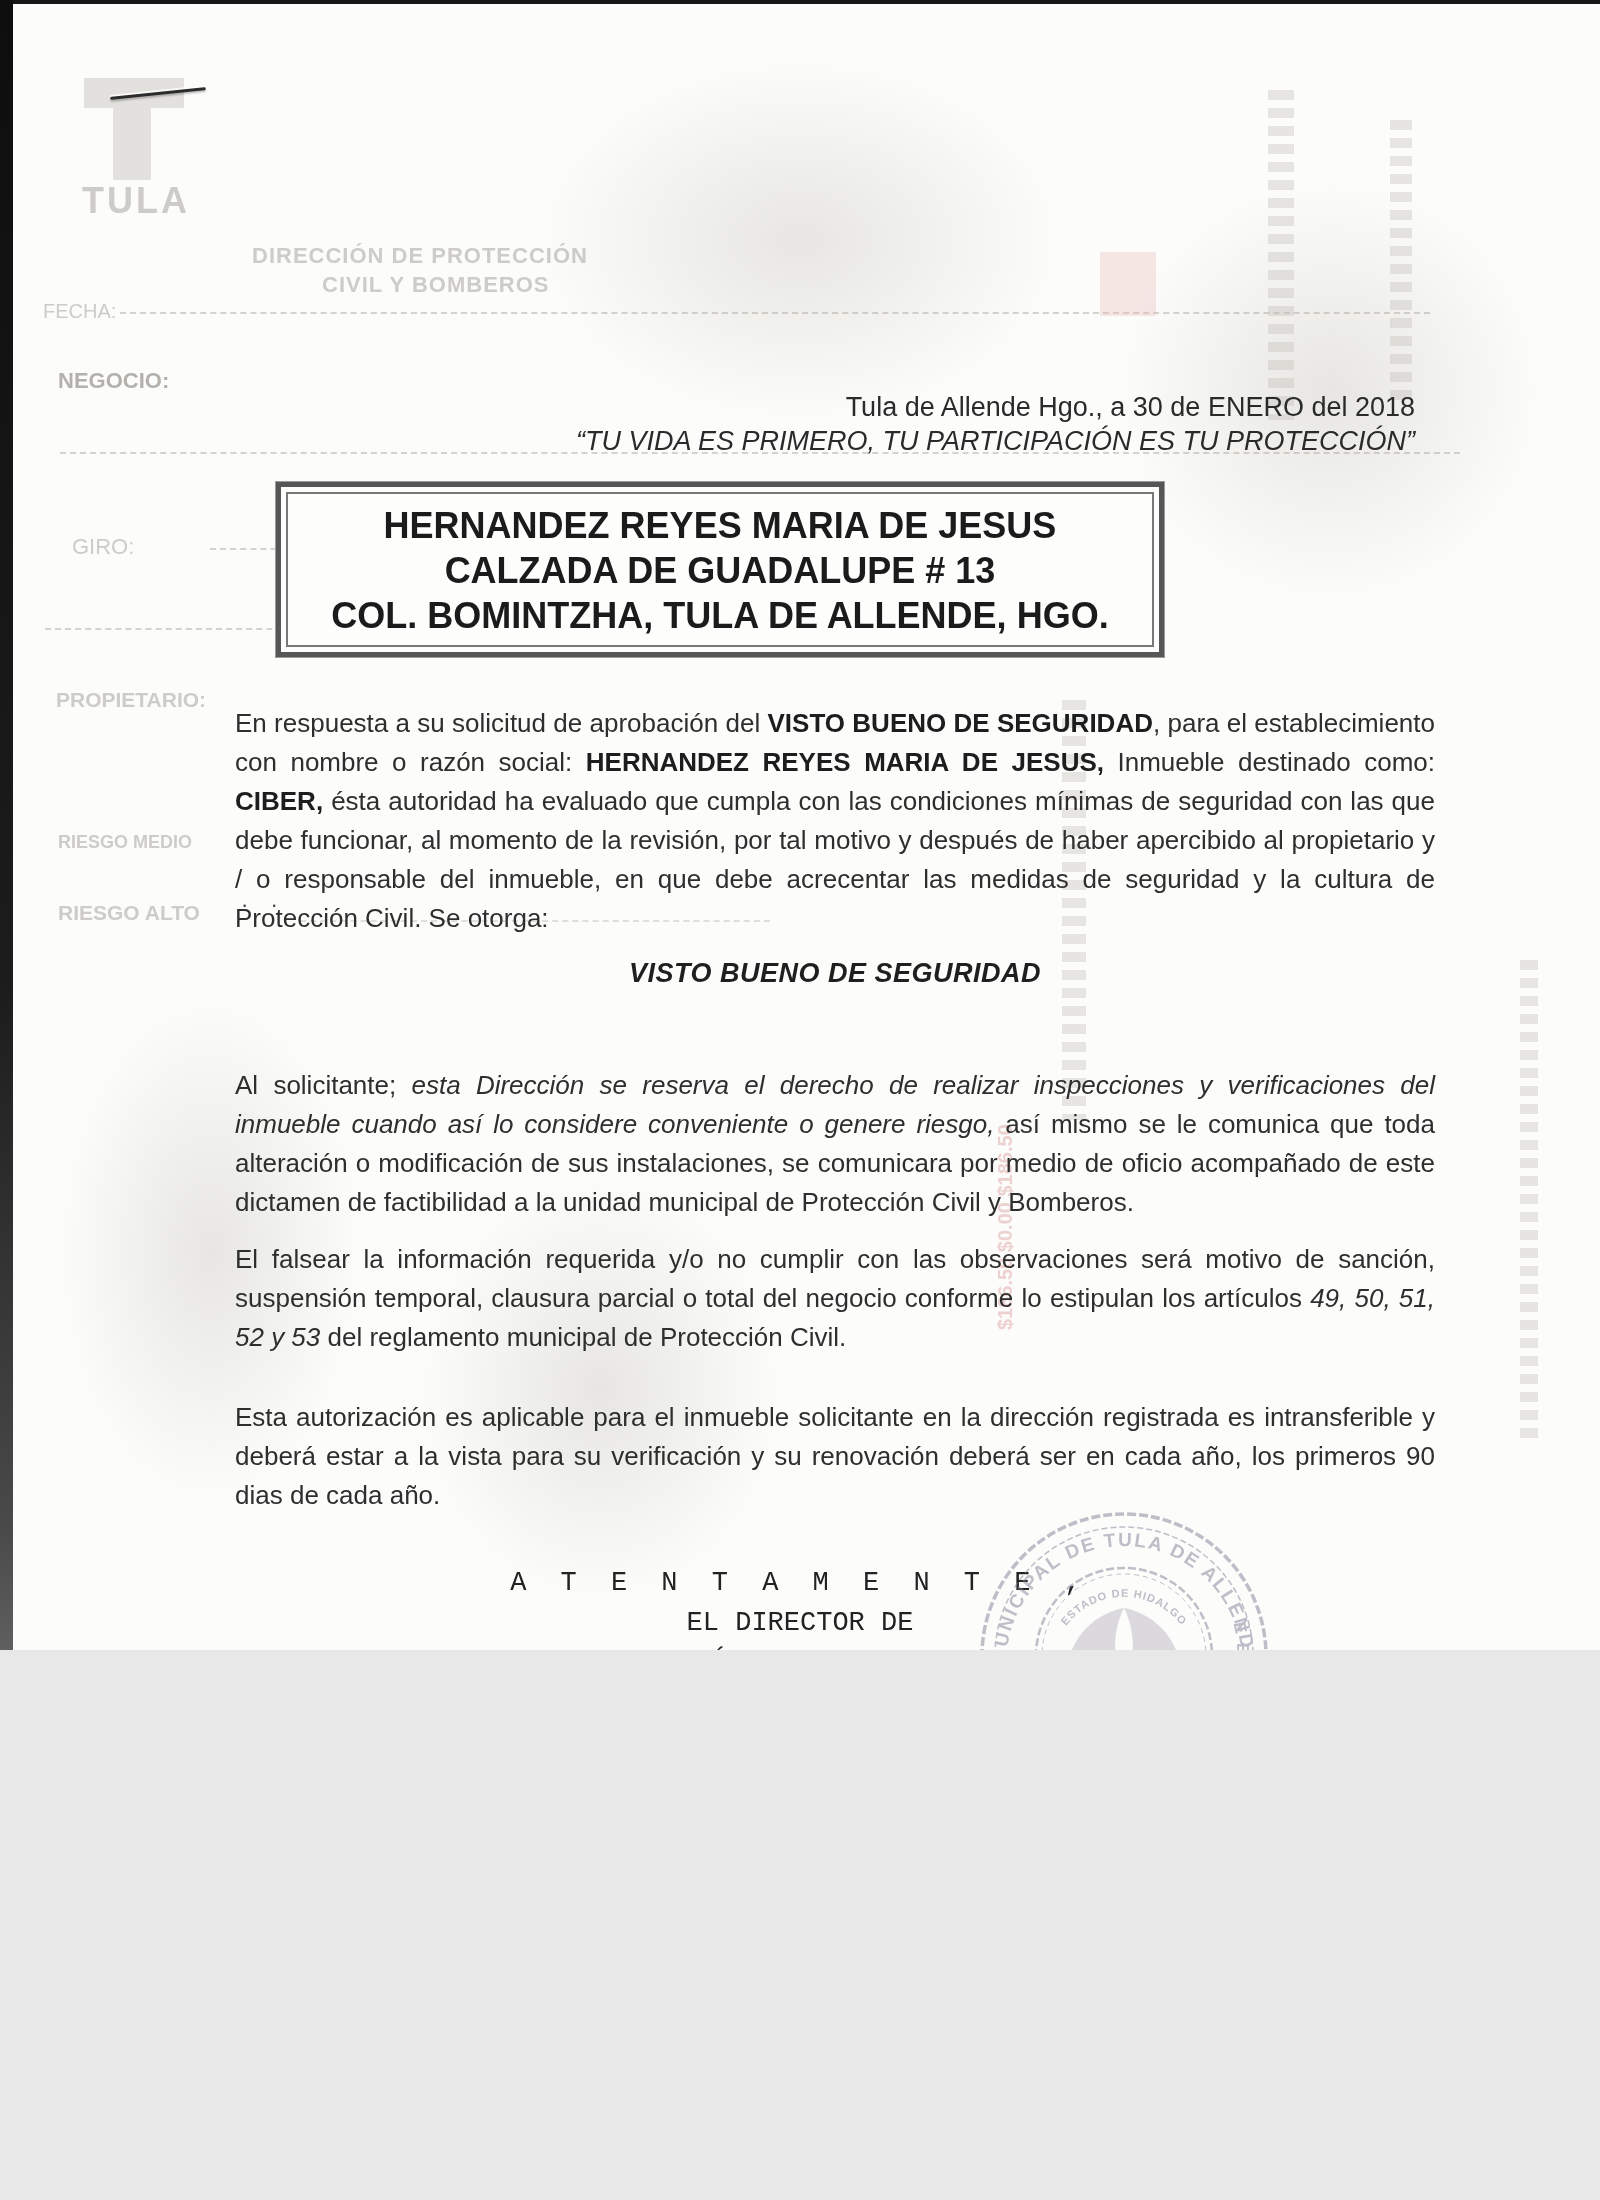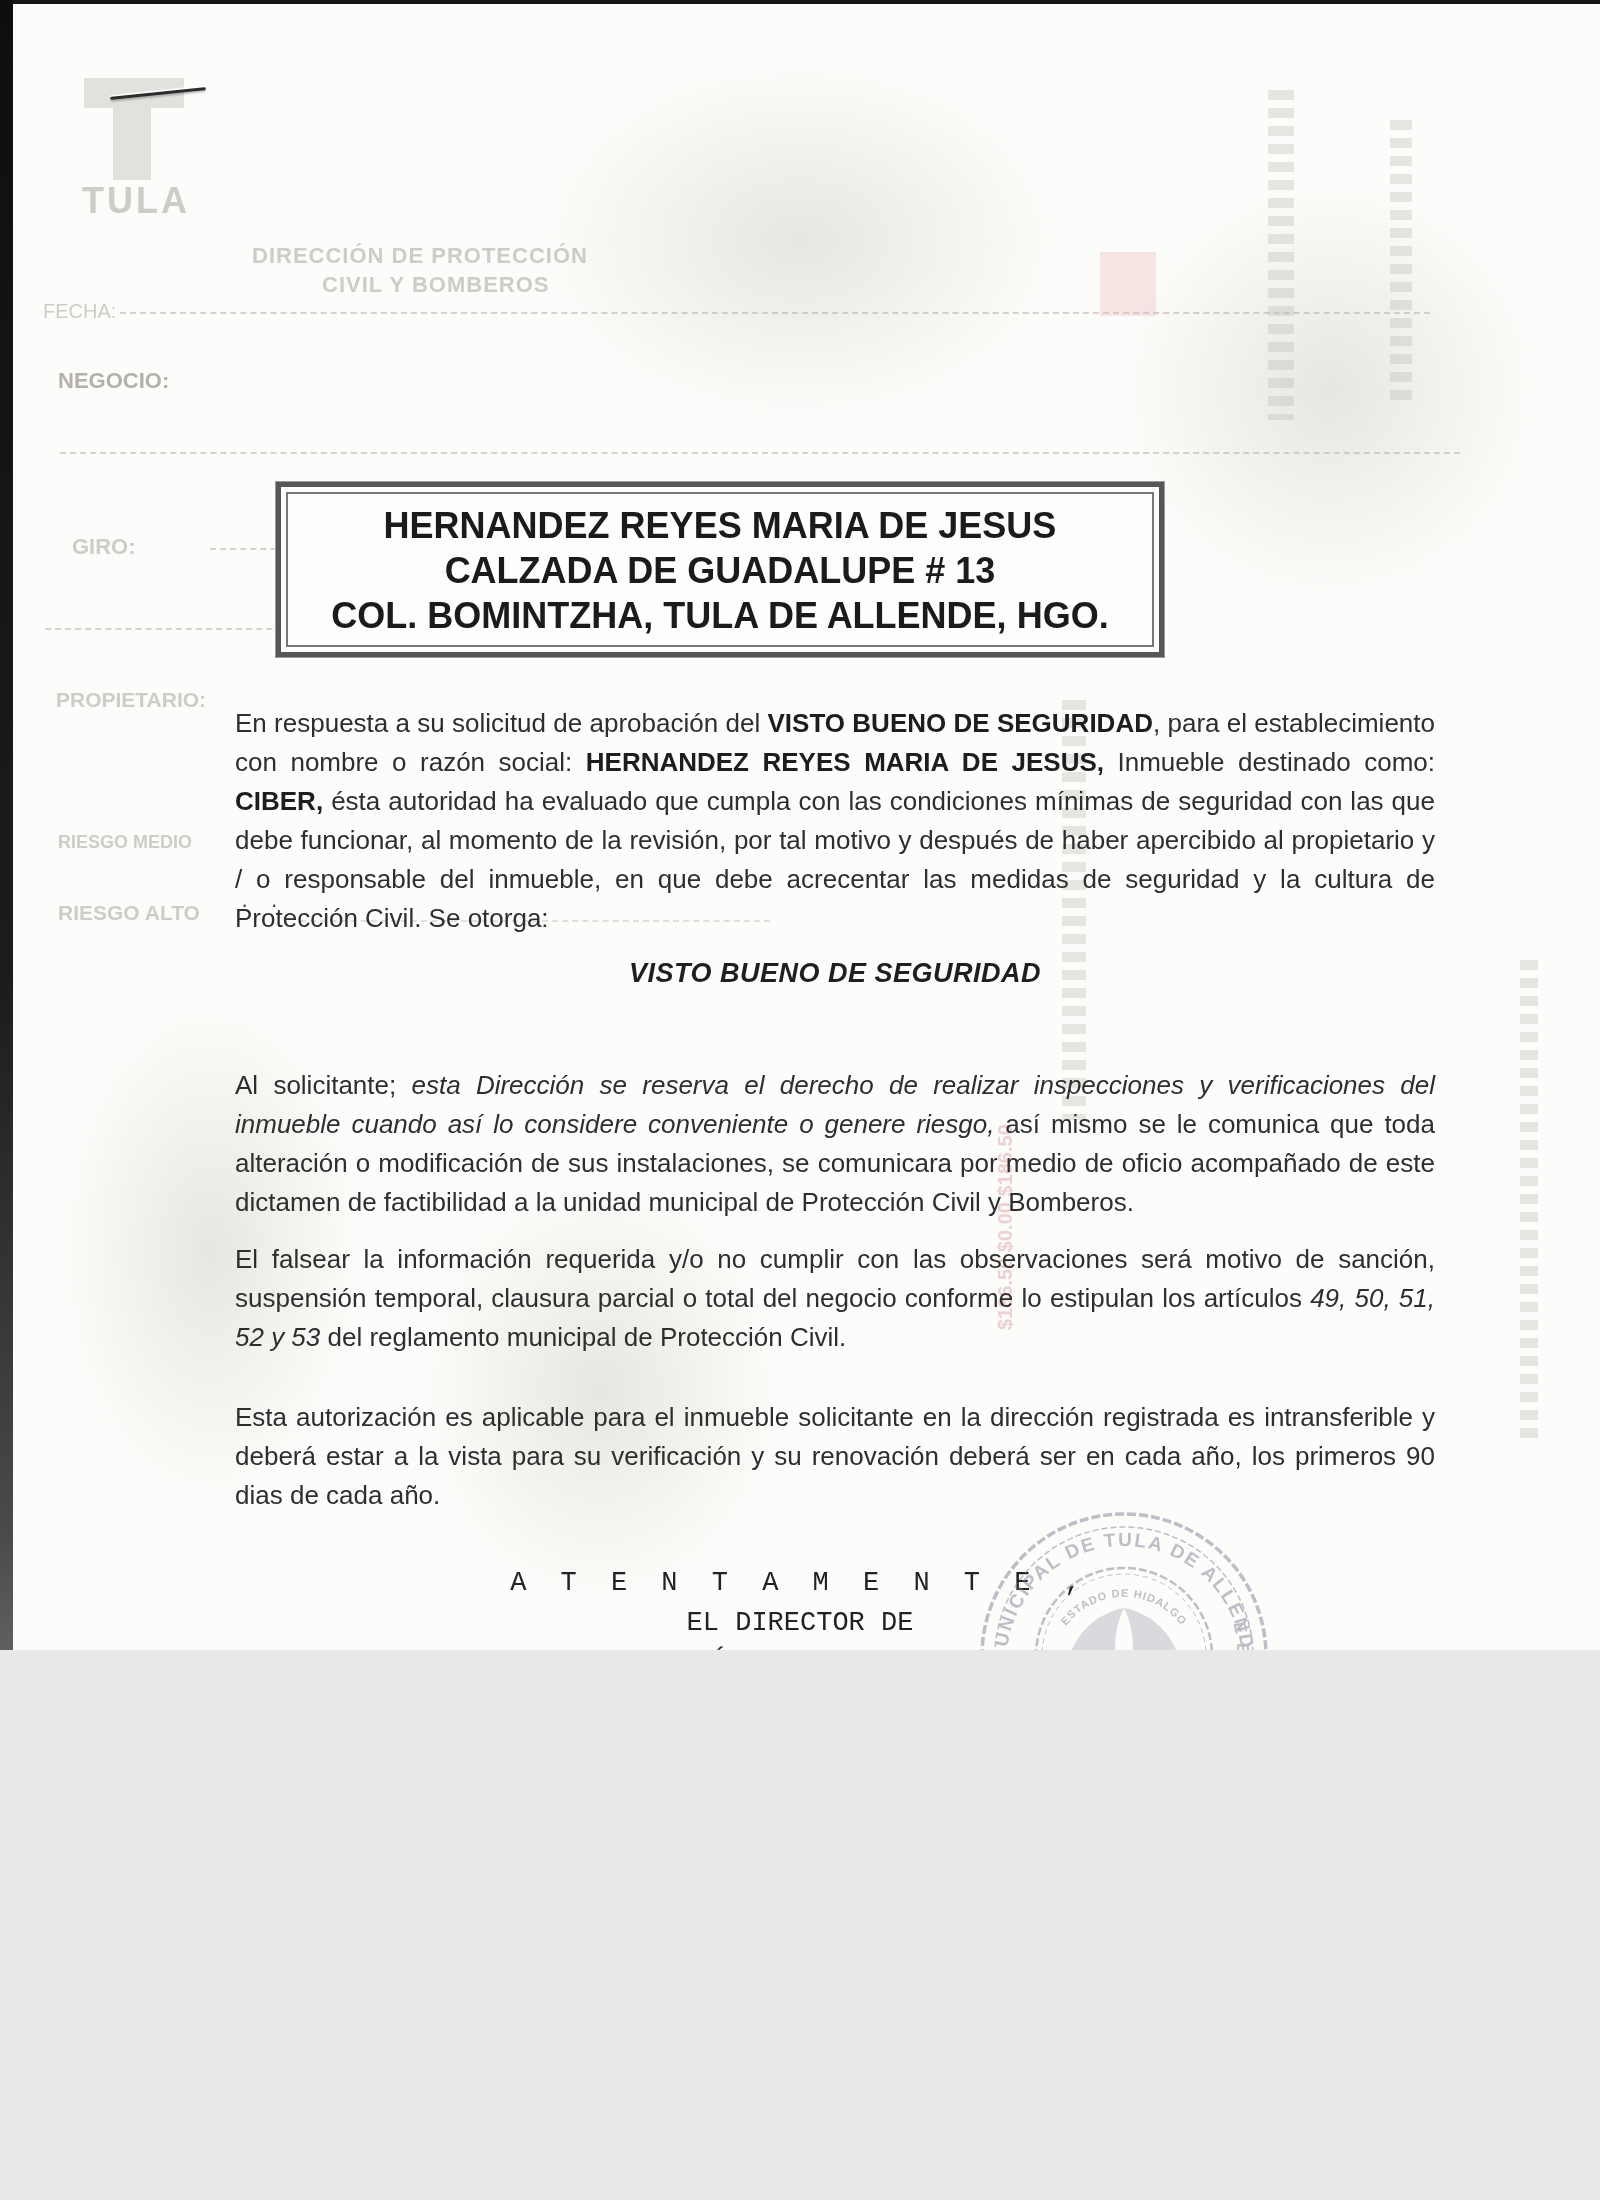--- a/index.html
+++ b/index.html
@@ -56,38 +56,42 @@
 
   <div class="abs tula-bar" style="left:84px;top:78px;width:100px;height:30px;"></div>
   <div class="abs tula-bar" style="left:113px;top:108px;width:38px;height:72px;"></div>
   <div class="abs bleed" style="left:82px;top:180px;font-weight:bold;font-size:36px;letter-spacing:3px;">TULA</div>
   <div class="abs bleed" style="left:252px;top:243px;font-size:22px;font-weight:bold;letter-spacing:1px;">DIRECCIÓN DE PROTECCIÓN</div>
   <div class="abs bleed" style="left:322px;top:272px;font-size:22px;font-weight:bold;letter-spacing:1px;">CIVIL Y BOMBEROS</div>
   <div class="abs bleed" style="left:43px;top:300px;font-size:20px;">FECHA:</div>
   <div class="abs bleed-dash" style="left:120px;top:312px;width:1310px;"></div>
   <div class="abs bleed-strong" style="left:58px;top:368px;font-size:22px;font-weight:bold;">NEGOCIO:</div>
   <div class="abs bleed-dash" style="left:60px;top:452px;width:1400px;"></div>
-  <div class="abs bleed" style="left:72px;top:534px;font-size:22px;font-weight:bold;">GIRO:</div>
+  <div class="abs bleed" style="left:72px;top:534px;font-size:22px;font-weight:normal;">GIRO:</div>
   <div class="abs bleed-dash" style="left:210px;top:548px;width:500px;"></div>
   <div class="abs bleed-dash" style="left:45px;top:628px;width:660px;"></div>
   <div class="abs bleed" style="left:56px;top:688px;font-size:21px;font-weight:bold;">PROPIETARIO:</div>
   <div class="abs bleed" style="left:58px;top:832px;font-size:18px;font-weight:bold;">RIESGO MEDIO</div>
   <div class="abs bleed" style="left:58px;top:901px;font-size:21px;font-weight:bold;">RIESGO ALTO</div>
   <div class="abs bleed-dash" style="left:300px;top:920px;width:470px;border-top-color:rgba(175,170,162,.35);"></div>
   <div class="abs vstrip" style="left:1268px;top:90px;width:26px;height:330px;"></div>
   <div class="abs vstrip" style="left:1390px;top:120px;width:22px;height:280px;"></div>
   <div class="abs" style="left:1100px;top:252px;width:56px;height:64px;background:rgba(228,180,180,.3);"></div>
   <div class="abs vstrip" style="left:1062px;top:700px;width:24px;height:420px;"></div>
   <div class="abs vstrip" style="left:1520px;top:960px;width:18px;height:480px;"></div>
   <div class="abs pinknum" style="left:994px;top:1330px;font-size:20px;font-weight:bold;">$186.50   $0.00   $186.50</div>
 
   <div class="abs edge-top"></div>
   <div class="abs edge-left"></div>
   <div class="abs staple"></div>
 
+  <div class="abs date-block" style="top:390px;right:185px;width:900px;">
+    <div>Tula de Allende Hgo.,  a 30 de ENERO del  2018</div>
+    <div class="slogan">“TU VIDA ES PRIMERO, TU PARTICIPACIÓN ES TU PROTECCIÓN”</div>
+  </div>
 
   <div class="abs addr-outer" style="left:276px;top:482px;width:868px;">
     <div class="addr-inner">
       <div>HERNANDEZ REYES MARIA DE JESUS</div>
       <div>CALZADA DE GUADALUPE # 13</div>
       <div>COL. BOMINTZHA, TULA DE ALLENDE, HGO.</div>
     </div>
   </div>
 
   <div class="abs body-text" style="left:235px;top:704px;width:1200px;"><span class="seg-n">En respuesta a su solicitud de aprobación del  </span><span class="seg-b">VISTO BUENO  DE SEGURIDAD</span><span class="seg-n">, para el establecimiento con nombre o razón social: </span><span class="seg-b">HERNANDEZ REYES MARIA DE JESUS,</span><span class="seg-n">  Inmueble destinado como: </span><span class="seg-b">CIBER,</span><span class="seg-n">  ésta autoridad ha evaluado que cumpla con las condiciones mínimas de seguridad con las que debe funcionar, al momento de la revisión, por tal motivo y después de haber apercibido al propietario      y / o responsable del inmueble, en que debe acrecentar las medidas de seguridad y la cultura de Protección Civil. Se otorga:</span></div>

